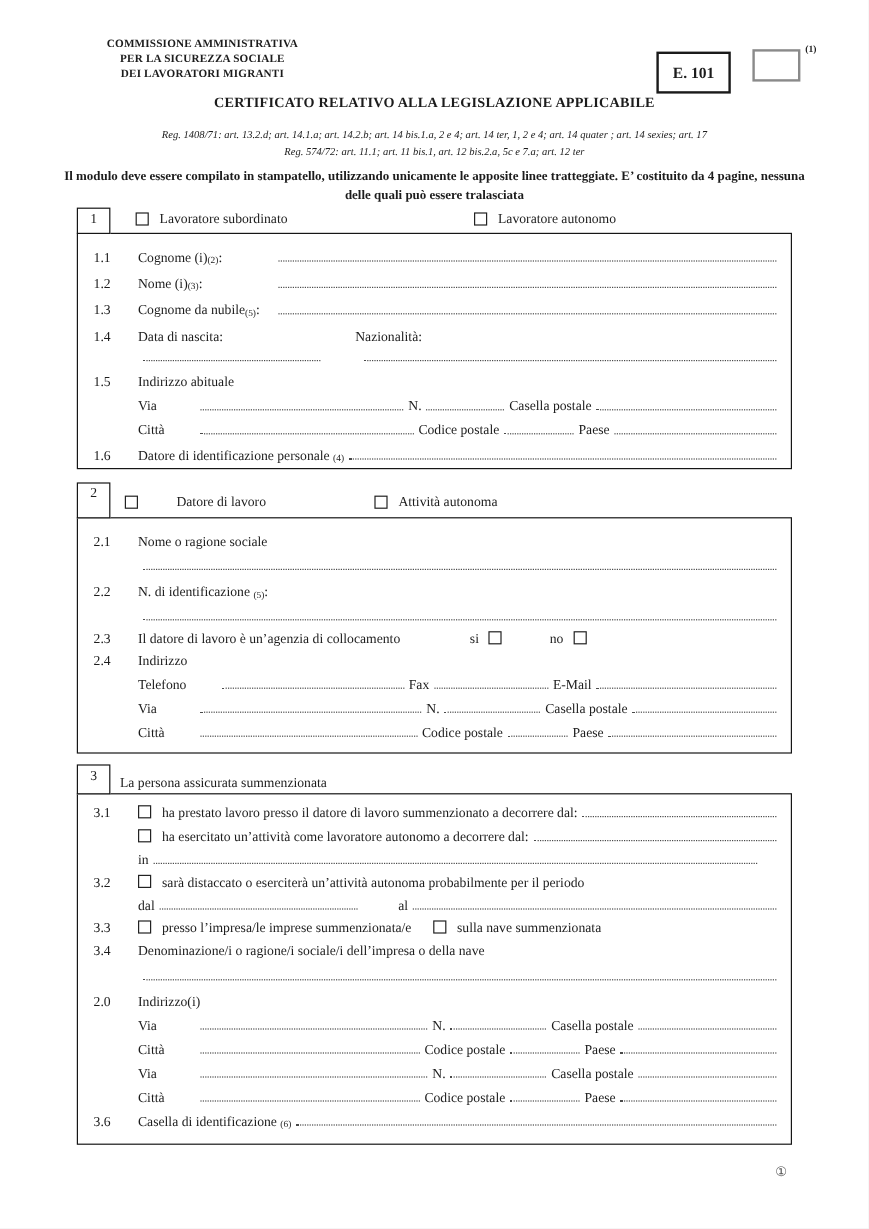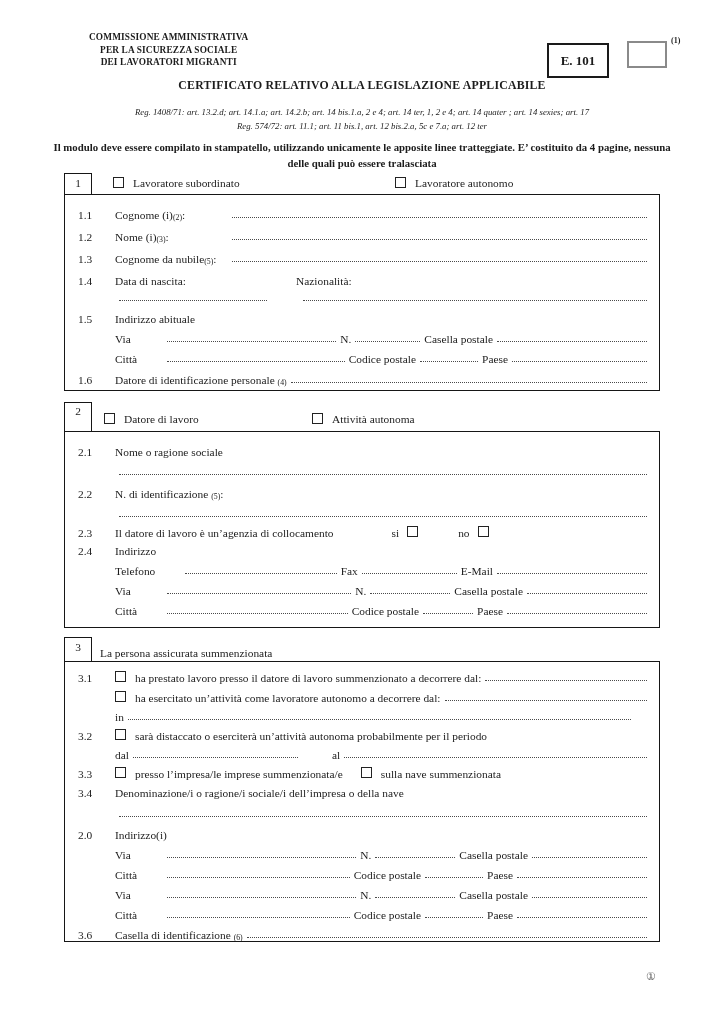--- a/index.html
+++ b/index.html
@@ -47,21 +47,21 @@
   .cb.after{margin:0 0 2px 8px;}
   .h17{height:17px}.h18{height:18px}.h19{height:19px}.h20{height:20px}
   .h21{height:21px}.h22{height:22px}
   
   .s1 .num-box{height:22px;line-height:19px;}
   .s1 .head-opts{display:flex;flex:1;align-items:center;padding-left:21px;}
   .s1 .opt1{display:flex;align-items:center;flex:0 0 282px;}
   .s1 .opt2{display:flex;align-items:center;}
   .s2 .num-box{height:30px;line-height:15px;padding-top:1px;}
   .s2 .head-opts{display:flex;flex:1;align-items:flex-end;padding:0 0 5px 12px;}
-  .s2 .opt1{display:flex;flex:0 0 208px;}
+  .s2 .opt1{display:flex;flex:0 0 208px;gap:23px;}
   .s2 .opt2{display:flex;align-items:center;}
   .s3 .num-box{height:25px;line-height:18px;}
   .s3 .head-opts{display:flex;flex:1;align-items:flex-end;padding:0 0 2px 8px;}
   .page-marker{position:absolute;left:646px;top:970px;font-size:11px;color:#555;}
 </style>
 </head>
 <body>
 
 <div class="page">
 
@@ -228,21 +228,21 @@
     </div>
   </div>
 
   <div class="sec s3" style="top:637px">
     <div class="sec-head">
       <div class="num-box">3</div>
       <div class="head-opts">
         <span class="lbl">La persona assicurata summenzionata</span>
       </div>
     </div>
-    <div class="sec-body" style="padding-top:2px;padding-bottom:0">
+    <div class="sec-body" style="padding-top:2px;padding-bottom:12px">
       <div class="frow h20">
         <span class="rownum">3.1</span>
         <span class="cb"></span>
         <span class="lbl">ha prestato lavoro presso il datore di lavoro summenzionato a decorrere dal:</span>
         <span class="dots"></span>
       </div>
       <div class="frow h20">
         <span class="rownum"></span>
         <span class="cb"></span>
         <span class="lbl">ha esercitato un’attività come lavoratore autonomo a decorrere dal:</span>

